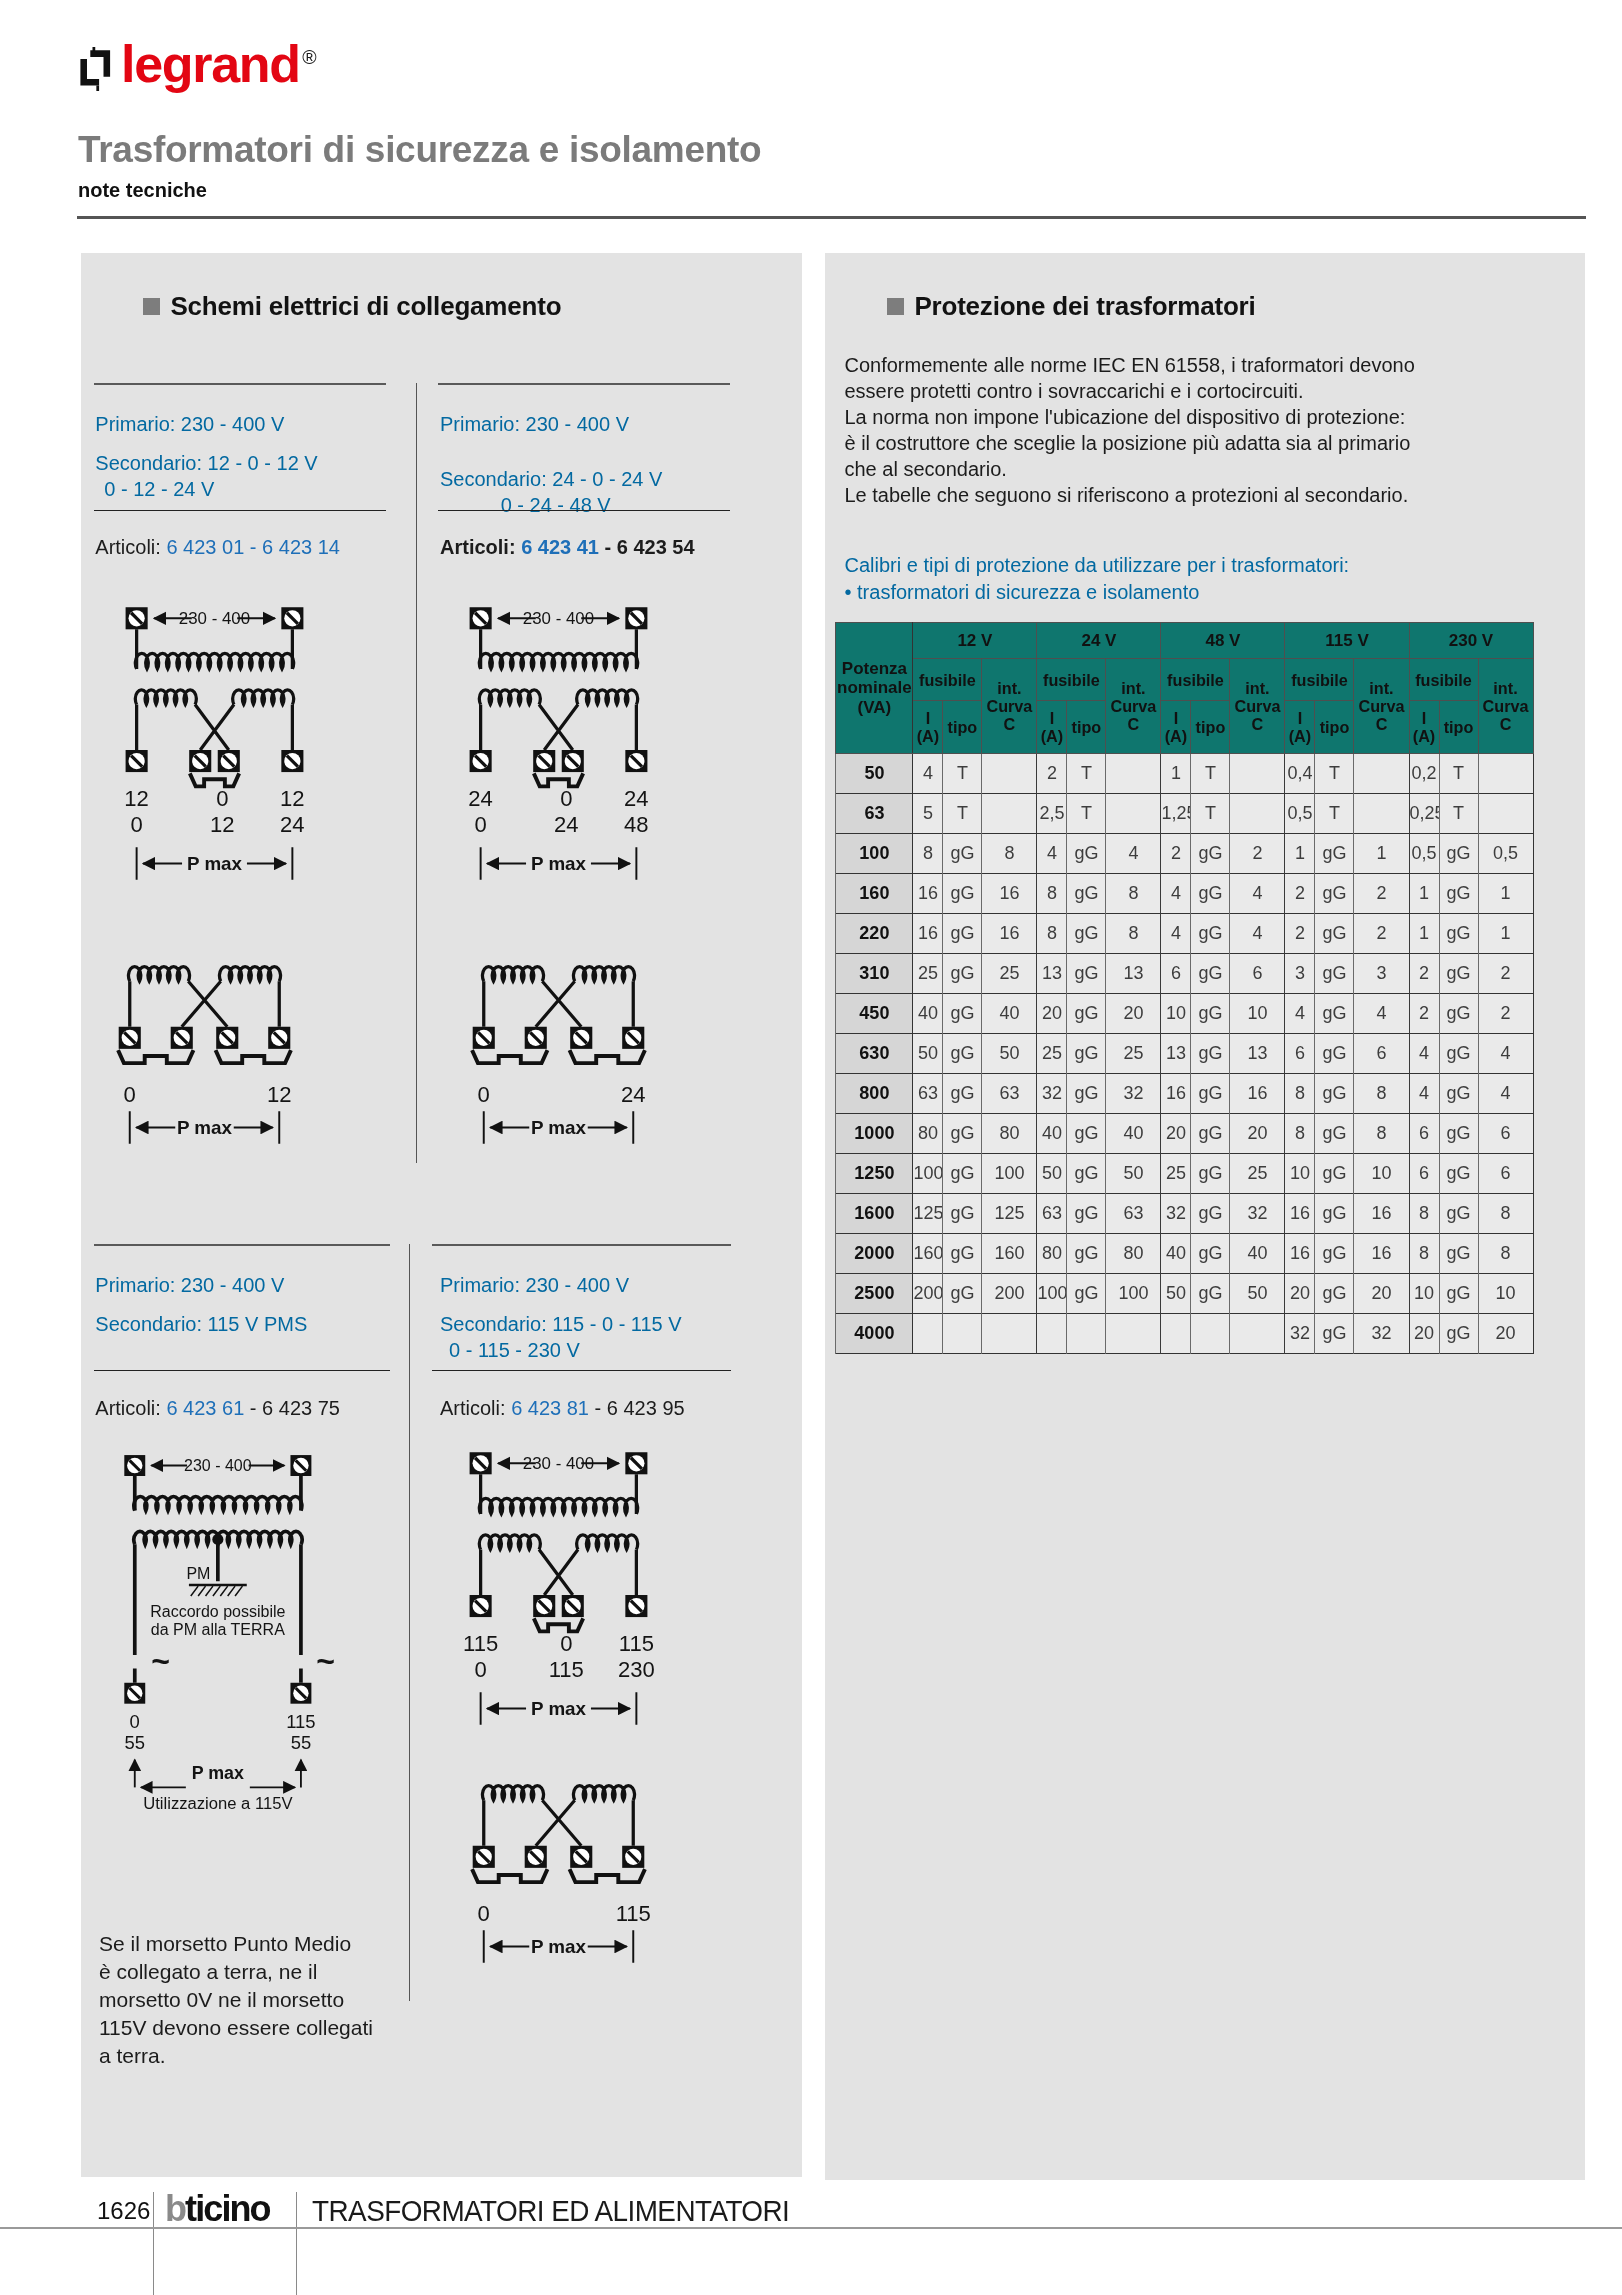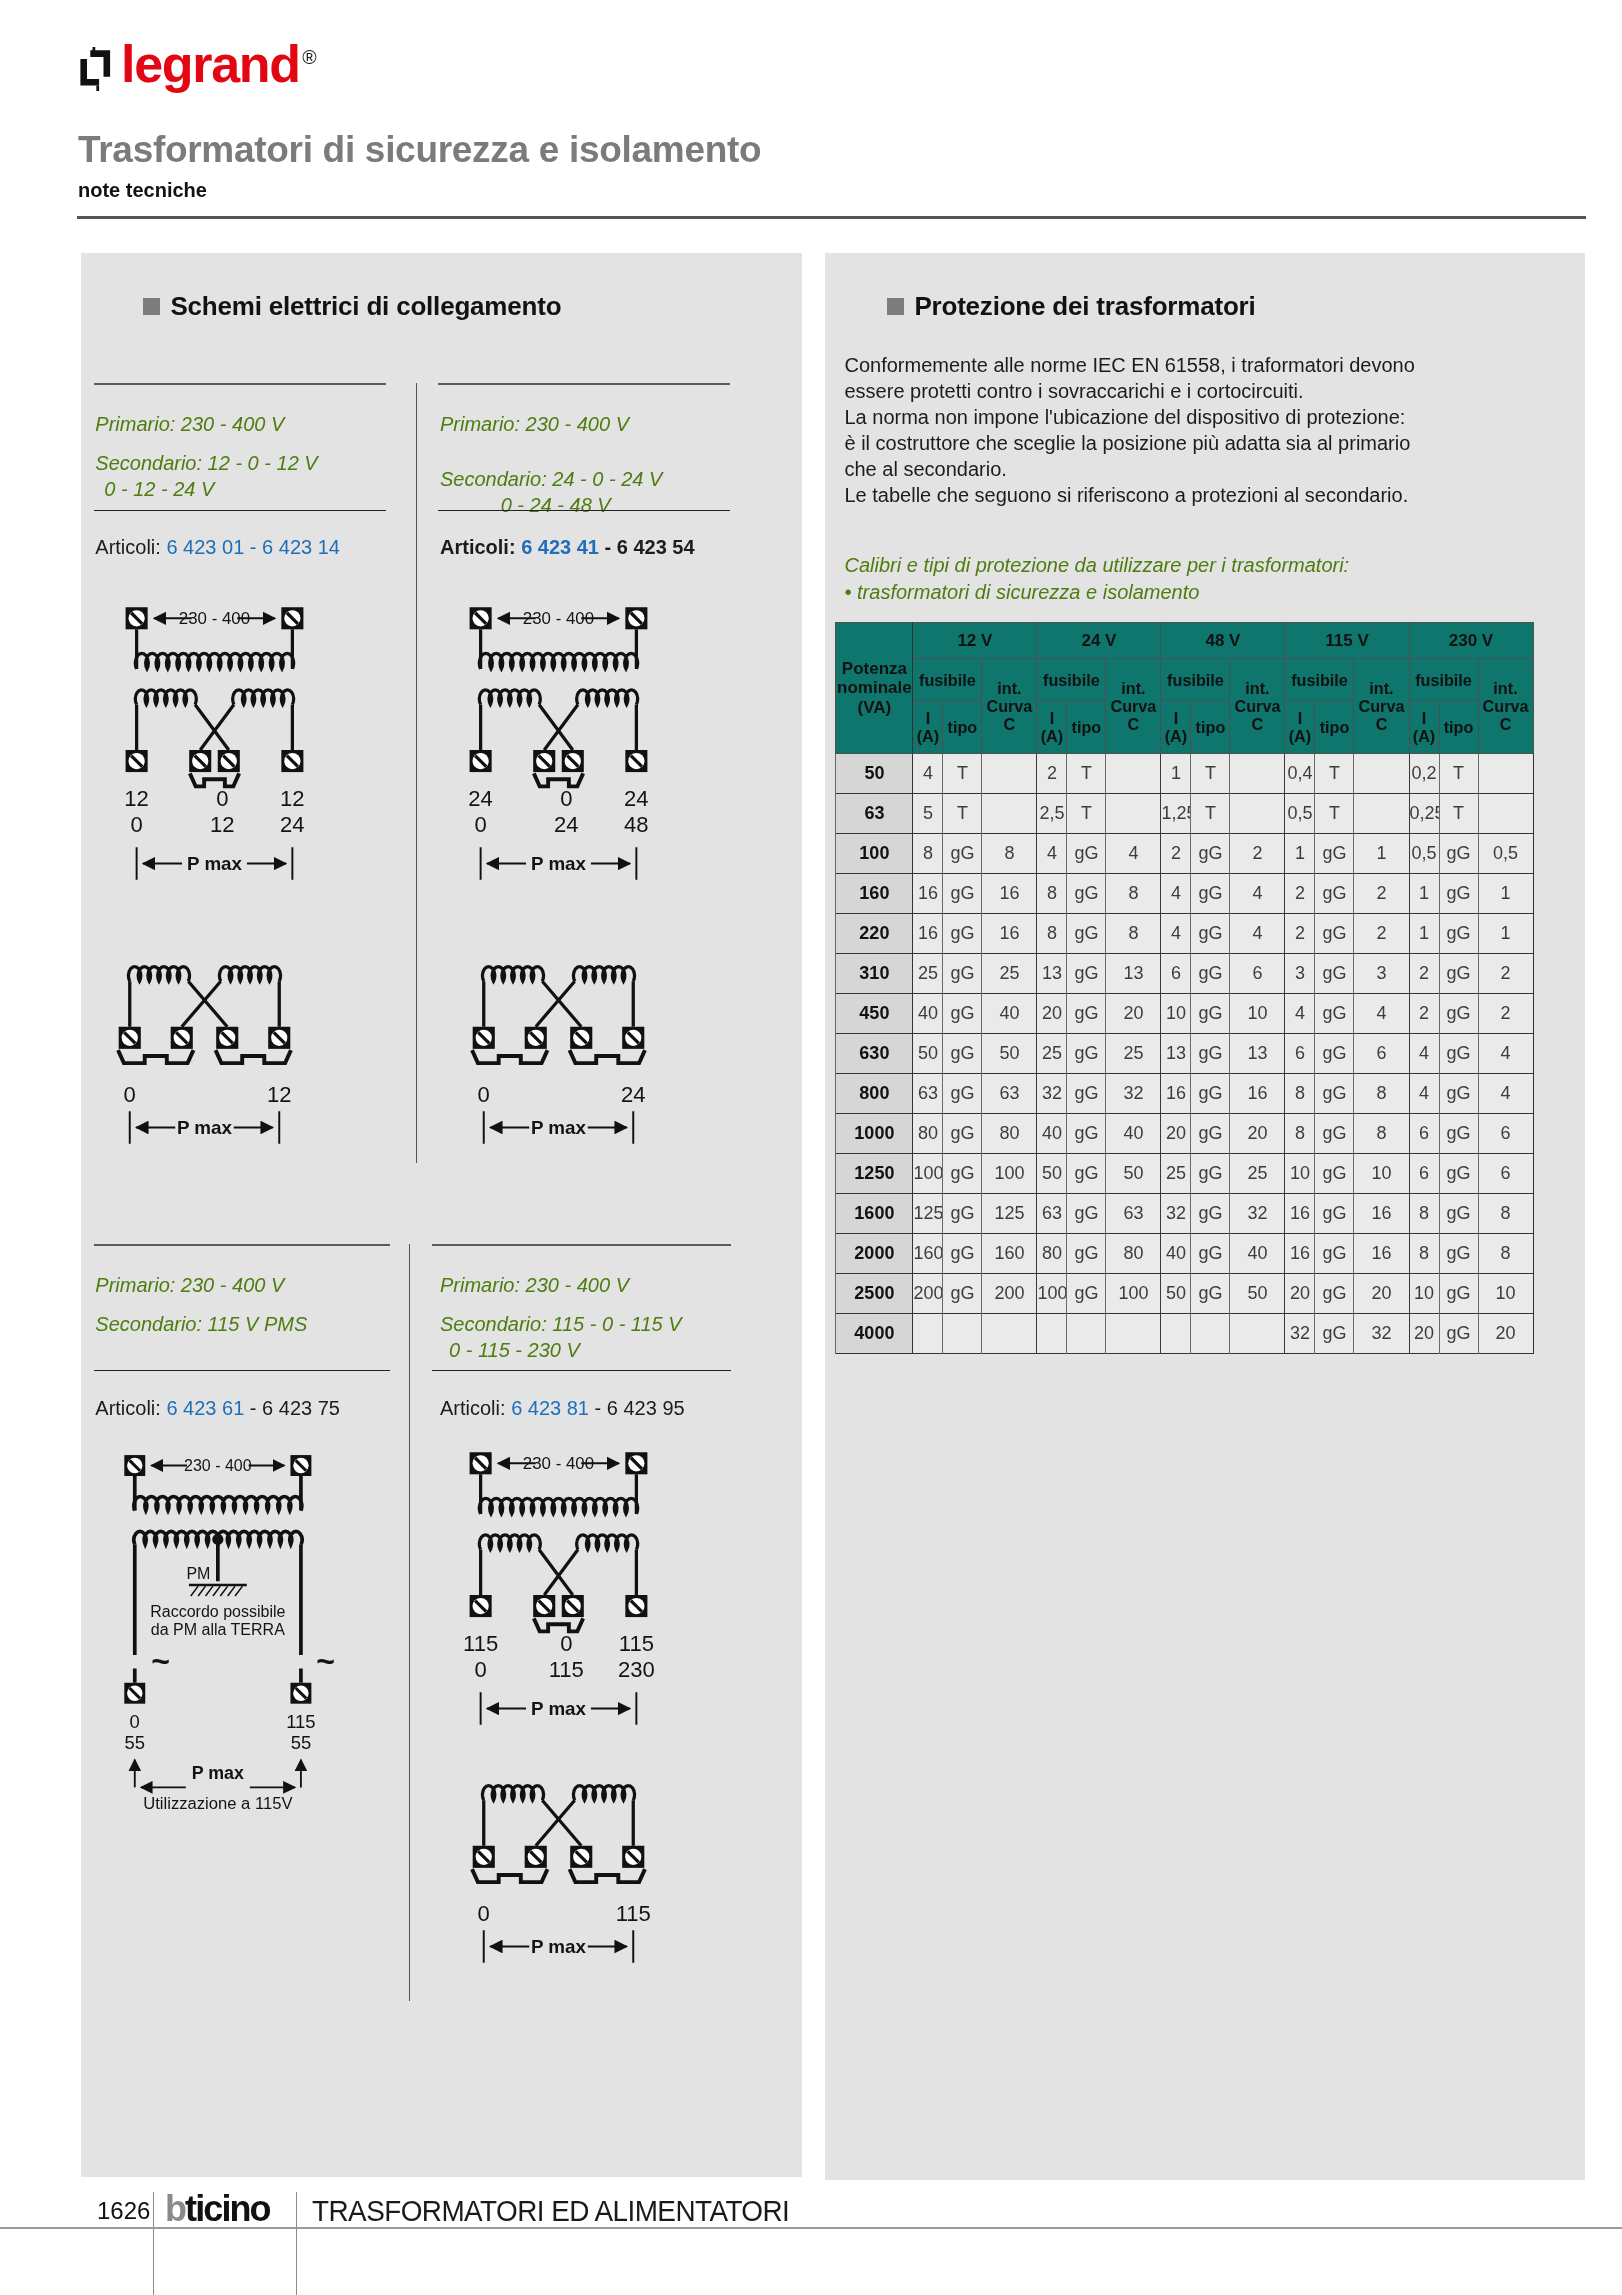--- a/index.html
+++ b/index.html
@@ -21,21 +21,21 @@
   
   .panel { background:#e3e3e3; }
   .sec-head { display:flex; align-items:center;margin-left:44px; }
   .sec-sq { width:17px; height:17px; background:#7d7d7d; margin-right:10.4px; flex:0 0 auto; }
   .sec-title { font-size:26px; font-weight:700; color:#121212; letter-spacing:-0.2px; }
 
   .rule1 { height:1.9px; background:#5a5a5a; }
   .rule2 { height:1.3px; background:#222; }
   .vdiv { width:1.3px; background:#555; }
 
-  .lbl { font-size:20px; color:#4d7c0f; line-height:26px;font-style:italic; }
+  .lbl { font-size:20px; color:#0369a1; line-height:26px; }
   .sec2 { margin-left:9px; }
   .articoli { font-size:20px; color:#1c1c1c; }
   .code { color:#1e6fb8; text-decoration:none; }
   .dash-dark { color:#1c1c1c; }
   .all-blue .dash-dark { color:#1e6fb8; }
   .note-text { font-size:21px; line-height:28px; color:#1c1c1c; white-space:pre-line; }
 
   .para { font-size:20px; line-height:26px; color:#1c1c1c; white-space:pre-line; }
 
   
@@ -320,20 +320,25 @@
     <path class="jump" d="M17 151 l9 20 h32 v-11 h34 v11 h32 l9 -20"></path>
     <path class="jump" d="M167 151 l9 20 h32 v-11 h34 v11 h32 l9 -20"></path>
     <text class="dlab" x="35" y="230" text-anchor="middle">0</text>
     <text class="dlab" x="265" y="230" text-anchor="middle">115</text>
     <path class="thin" d="M35 245 V295 M265 245 V295"></path>
     <line class="thin" x1="105" y1="270" x2="45" y2="270" marker-end="url(#ah)"></line>
     <line class="thin" x1="195" y1="270" x2="255" y2="270" marker-end="url(#ah)"></line>
     <text class="dpmax" x="150" y="280" text-anchor="middle">P max</text>
   </svg>
 
+  <div class="abs note-text" style="left:18px; top:1677px; width:312px;">Se il morsetto Punto Medio
+è collegato a terra, ne il
+morsetto 0V ne il morsetto
+115V devono essere collegati
+a terra.</div>
 </div>
 
 <div class="abs panel" style="left:825px; top:253px; width:760px; height:1927px;">
 
   <div class="abs sec-head" style="left:18px; top:38px;">
     <span class="sec-sq"></span>
     <span class="sec-title">Protezione dei trasformatori</span>
   </div>
 
   <div class="abs para" style="left:19.5px; top:99px; width:728px;">Conformemente alle norme IEC EN 61558, i traformatori devono

